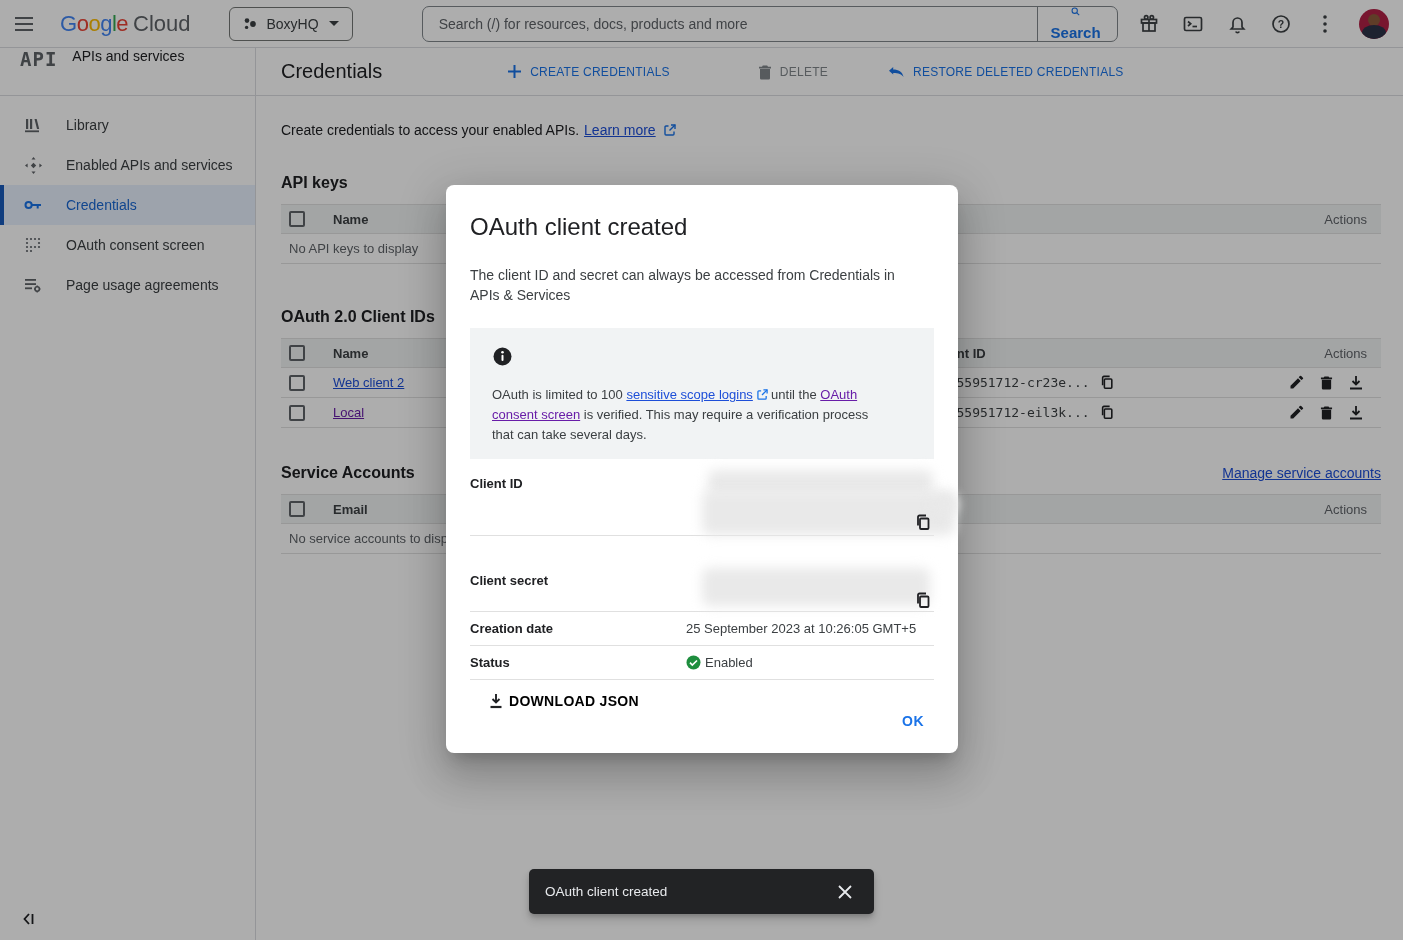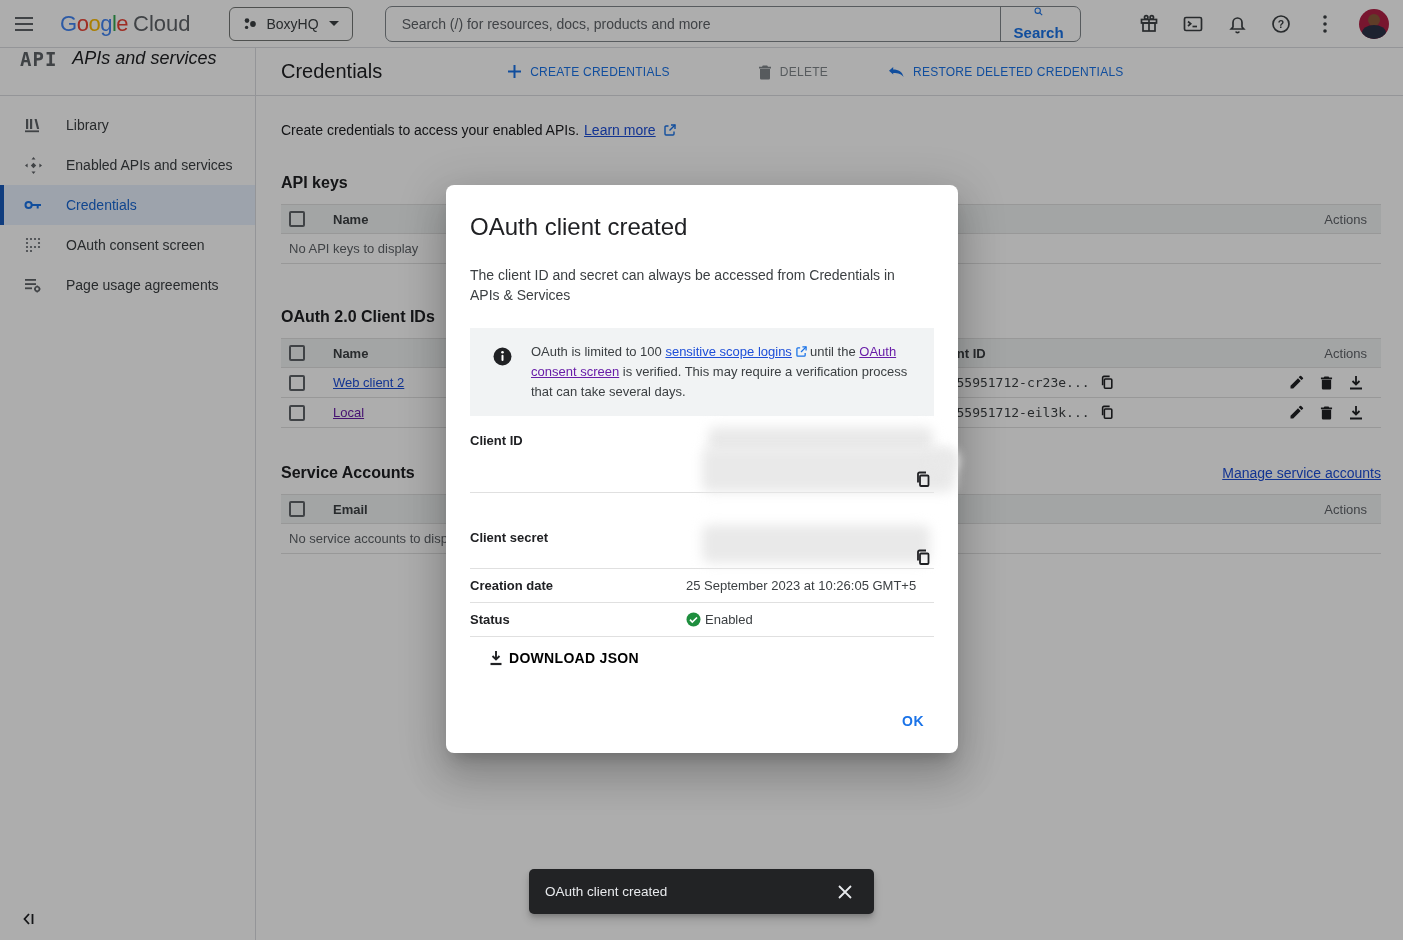--- a/index.html
+++ b/index.html
@@ -14,39 +14,39 @@
   
   .topbar { position:absolute; left:0; top:0; width:1403px; height:48px;
     background:#fff; border-bottom:1px solid #dadce0; display:flex; align-items:center; z-index:10; }
   .hamburger { width:48px; height:48px; display:flex; align-items:center; justify-content:center; cursor:pointer; }
   .logo { display:flex; align-items:baseline; gap:5px; margin-left:12px; font-size:22px; cursor:pointer; }
   .logo .gword { letter-spacing:-.5px; }
   .logo .cword { color:#5f6368; }
   .proj-btn { margin-left:38px; height:34px; border:1px solid #747775; border-radius:6px;
     display:flex; align-items:center; gap:9px; padding:0 12px; background:#fff; cursor:pointer; }
   .proj-btn .plabel { font-size:14px; font-weight:500; color:#3c4043; }
-  .searchbox { margin-left:32px; width:696px; height:36px; border:1px solid #80868b; border-radius:7px;
+  .searchbox { margin-left:69px; width:696px; height:36px; border:1px solid #80868b; border-radius:7px;
     display:flex; align-items:center; background:#fff; overflow:hidden; }
   .searchbox input { flex:1; border:0; outline:none; font-size:14px; color:#3c4043; padding:0 16px;
     font-family:"Liberation Sans",sans-serif; background:transparent; }
   .searchbox input::placeholder { color:#5f6368; }
   .search-btn { height:100%; border-left:1px solid #80868b; display:flex; align-items:center; gap:8px;
     padding:0 16px 0 13px; cursor:pointer; color:#1a73e8; font-size:15px; font-weight:600;flex-direction:column; }
   .top-icons { margin-left:auto; display:flex; align-items:center; gap:12px; padding-right:14px; }
   .tool-btn { width:32px; height:32px; display:flex; align-items:center; justify-content:center; cursor:pointer; color:#3c4043; }
   .avatar { width:30px; height:30px; border-radius:50%; background:#b12146; position:relative; overflow:hidden; cursor:pointer; margin-left:6px; }
   .avatar .head { position:absolute; left:9px; top:5px; width:12px; height:12px; border-radius:50%; background:#8d5a3c; }
   .avatar .body { position:absolute; left:3px; top:16px; width:24px; height:16px; border-radius:50% 50% 0 0; background:#2c3347; }
 
   
   .sidebar { position:absolute; left:0; top:48px; width:256px; bottom:0; background:#fff;
     border-right:1px solid #dadce0; z-index:5; }
   .sb-head { height:48px; border-bottom:1px solid #dadce0; display:flex; align-items:flex-start; padding-left:20px; gap:15px; }
   .sb-glyph { font-family:"DejaVu Sans Mono", monospace; font-weight:bold; font-size:19px; color:#5f6368; letter-spacing:1px; }
-  .sb-title { font-size:18px; color:#202124;font-style:italic; }
+  .sb-title { font-size:14px; color:#202124; }
   .sb-items { margin-top:9px; }
   .sb-item { height:40px; display:flex; align-items:center; gap:24px; padding-left:24px; cursor:pointer;
     font-size:14px; color:#3c4043; position:relative; }
   .sb-item .sbicon { width:18px; display:flex; justify-content:center; color:#5f6368; }
   .sb-item.selected { background:#e8f0fe; color:#1967d2; font-weight:500; }
   .sb-item.selected .sbicon { color:#1a73e8; }
   .sb-item.selected::before { content:""; position:absolute; left:0; top:0; bottom:0; width:4px; background:#185abc; }
   .collapse-btn { position:absolute; left:22px; bottom:14px; cursor:pointer; color:#3c4043; }
 
   
@@ -85,21 +85,21 @@
 
   
   .scrim { position:absolute; inset:0; background:rgba(0,0,0,.32); z-index:40; }
 
   
   .modal { position:absolute; left:446px; top:185px; width:512px; height:568px; background:#fff;
     border-radius:8px; z-index:60; box-shadow:0 11px 15px -7px rgba(0,0,0,.2), 0 24px 38px 3px rgba(0,0,0,.14), 0 9px 46px 8px rgba(0,0,0,.12);
     padding:0 24px; }
   .m-title { font-size:24px; color:#202124; padding-top:28px; }
   .m-desc { font-size:14px; color:#3c4043; line-height:20px; margin-top:24px; width:440px; }
-  .m-notice { margin-top:23px; background:#f1f3f4; display:flex; gap:18px; padding:14px 14px 14px 22px; }
+  .m-notice { margin-top:23px; background:#f1f3f4; display:flex; gap:18px; padding:14px 14px 14px 22px;flex-direction:column; }
   .m-notice .ntext { font-size:13px; line-height:20px; color:#3c4043; width:390px; }
   .ext-sm { display:inline-block; color:#1a73e8; vertical-align:-1px; }
   .fields { margin-top:8px; }
   .frow { display:flex; border-bottom:1px solid #e0e0e0; position:relative; }
   .frow .flabel { width:216px; font-size:13px; font-weight:bold; color:#202124; padding:9px 0; }
   .frow .fvalue { flex:1; font-size:13px; color:#3c4043; padding:9px 0; }
   .frow-cid { height:69px; }
   .gap-row { height:28px; }
   .frow-secret { height:48px; }
   .blur-blob { position:absolute; background:#e9e9e9; filter:blur(6px); border-radius:8px; }

